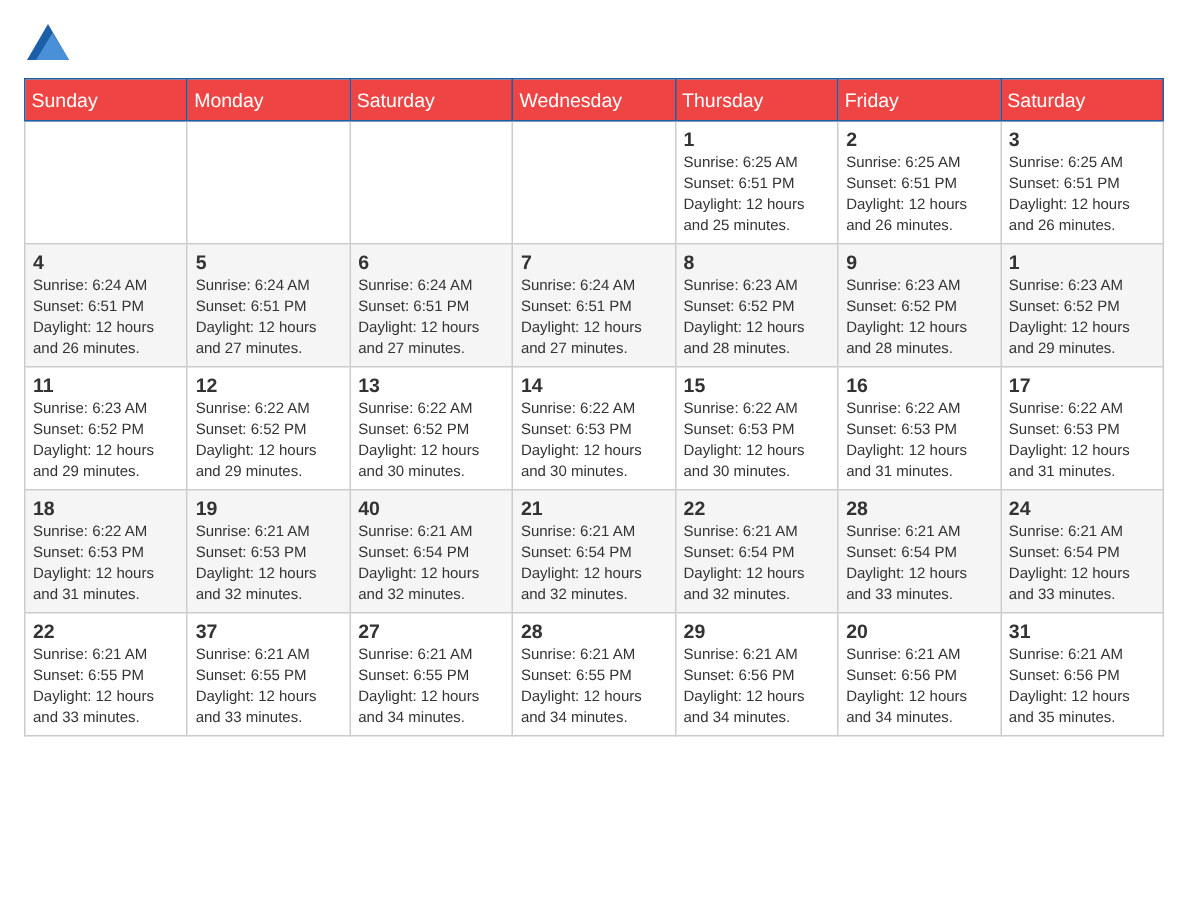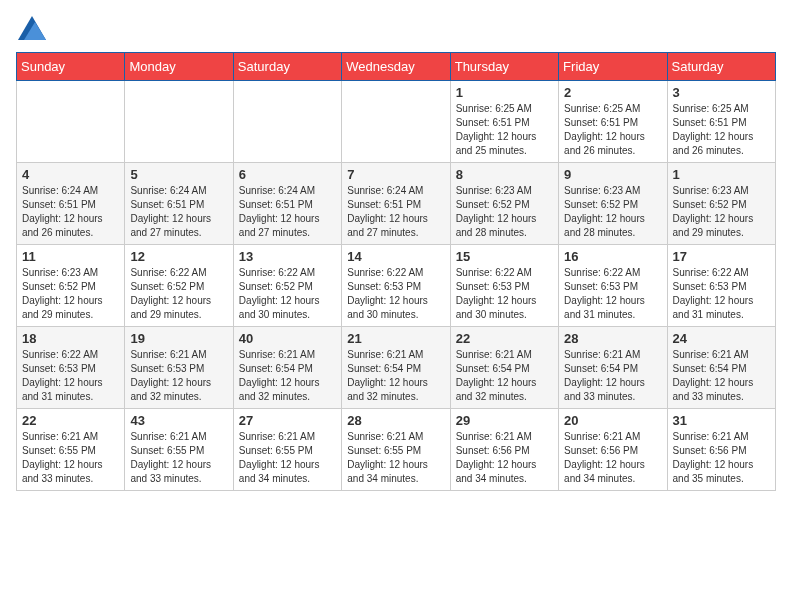--- a/index.html
+++ b/index.html
@@ -288,21 +288,21 @@
         </td>
       </tr>
       <tr>
         <td>
           <span class="day-number">22</span>
           <div class="day-info" style="white-space: pre-line;">Sunrise: 6:21 AM
 Sunset: 6:55 PM
 Daylight: 12 hours and 33 minutes.</div>
         </td>
         <td>
-          <span class="day-number">43</span>
+          <span class="day-number">37</span>
           <div class="day-info" style="white-space: pre-line;">Sunrise: 6:21 AM
 Sunset: 6:55 PM
 Daylight: 12 hours and 33 minutes.</div>
         </td>
         <td>
           <span class="day-number">27</span>
           <div class="day-info" style="white-space: pre-line;">Sunrise: 6:21 AM
 Sunset: 6:55 PM
 Daylight: 12 hours and 34 minutes.</div>
         </td>

